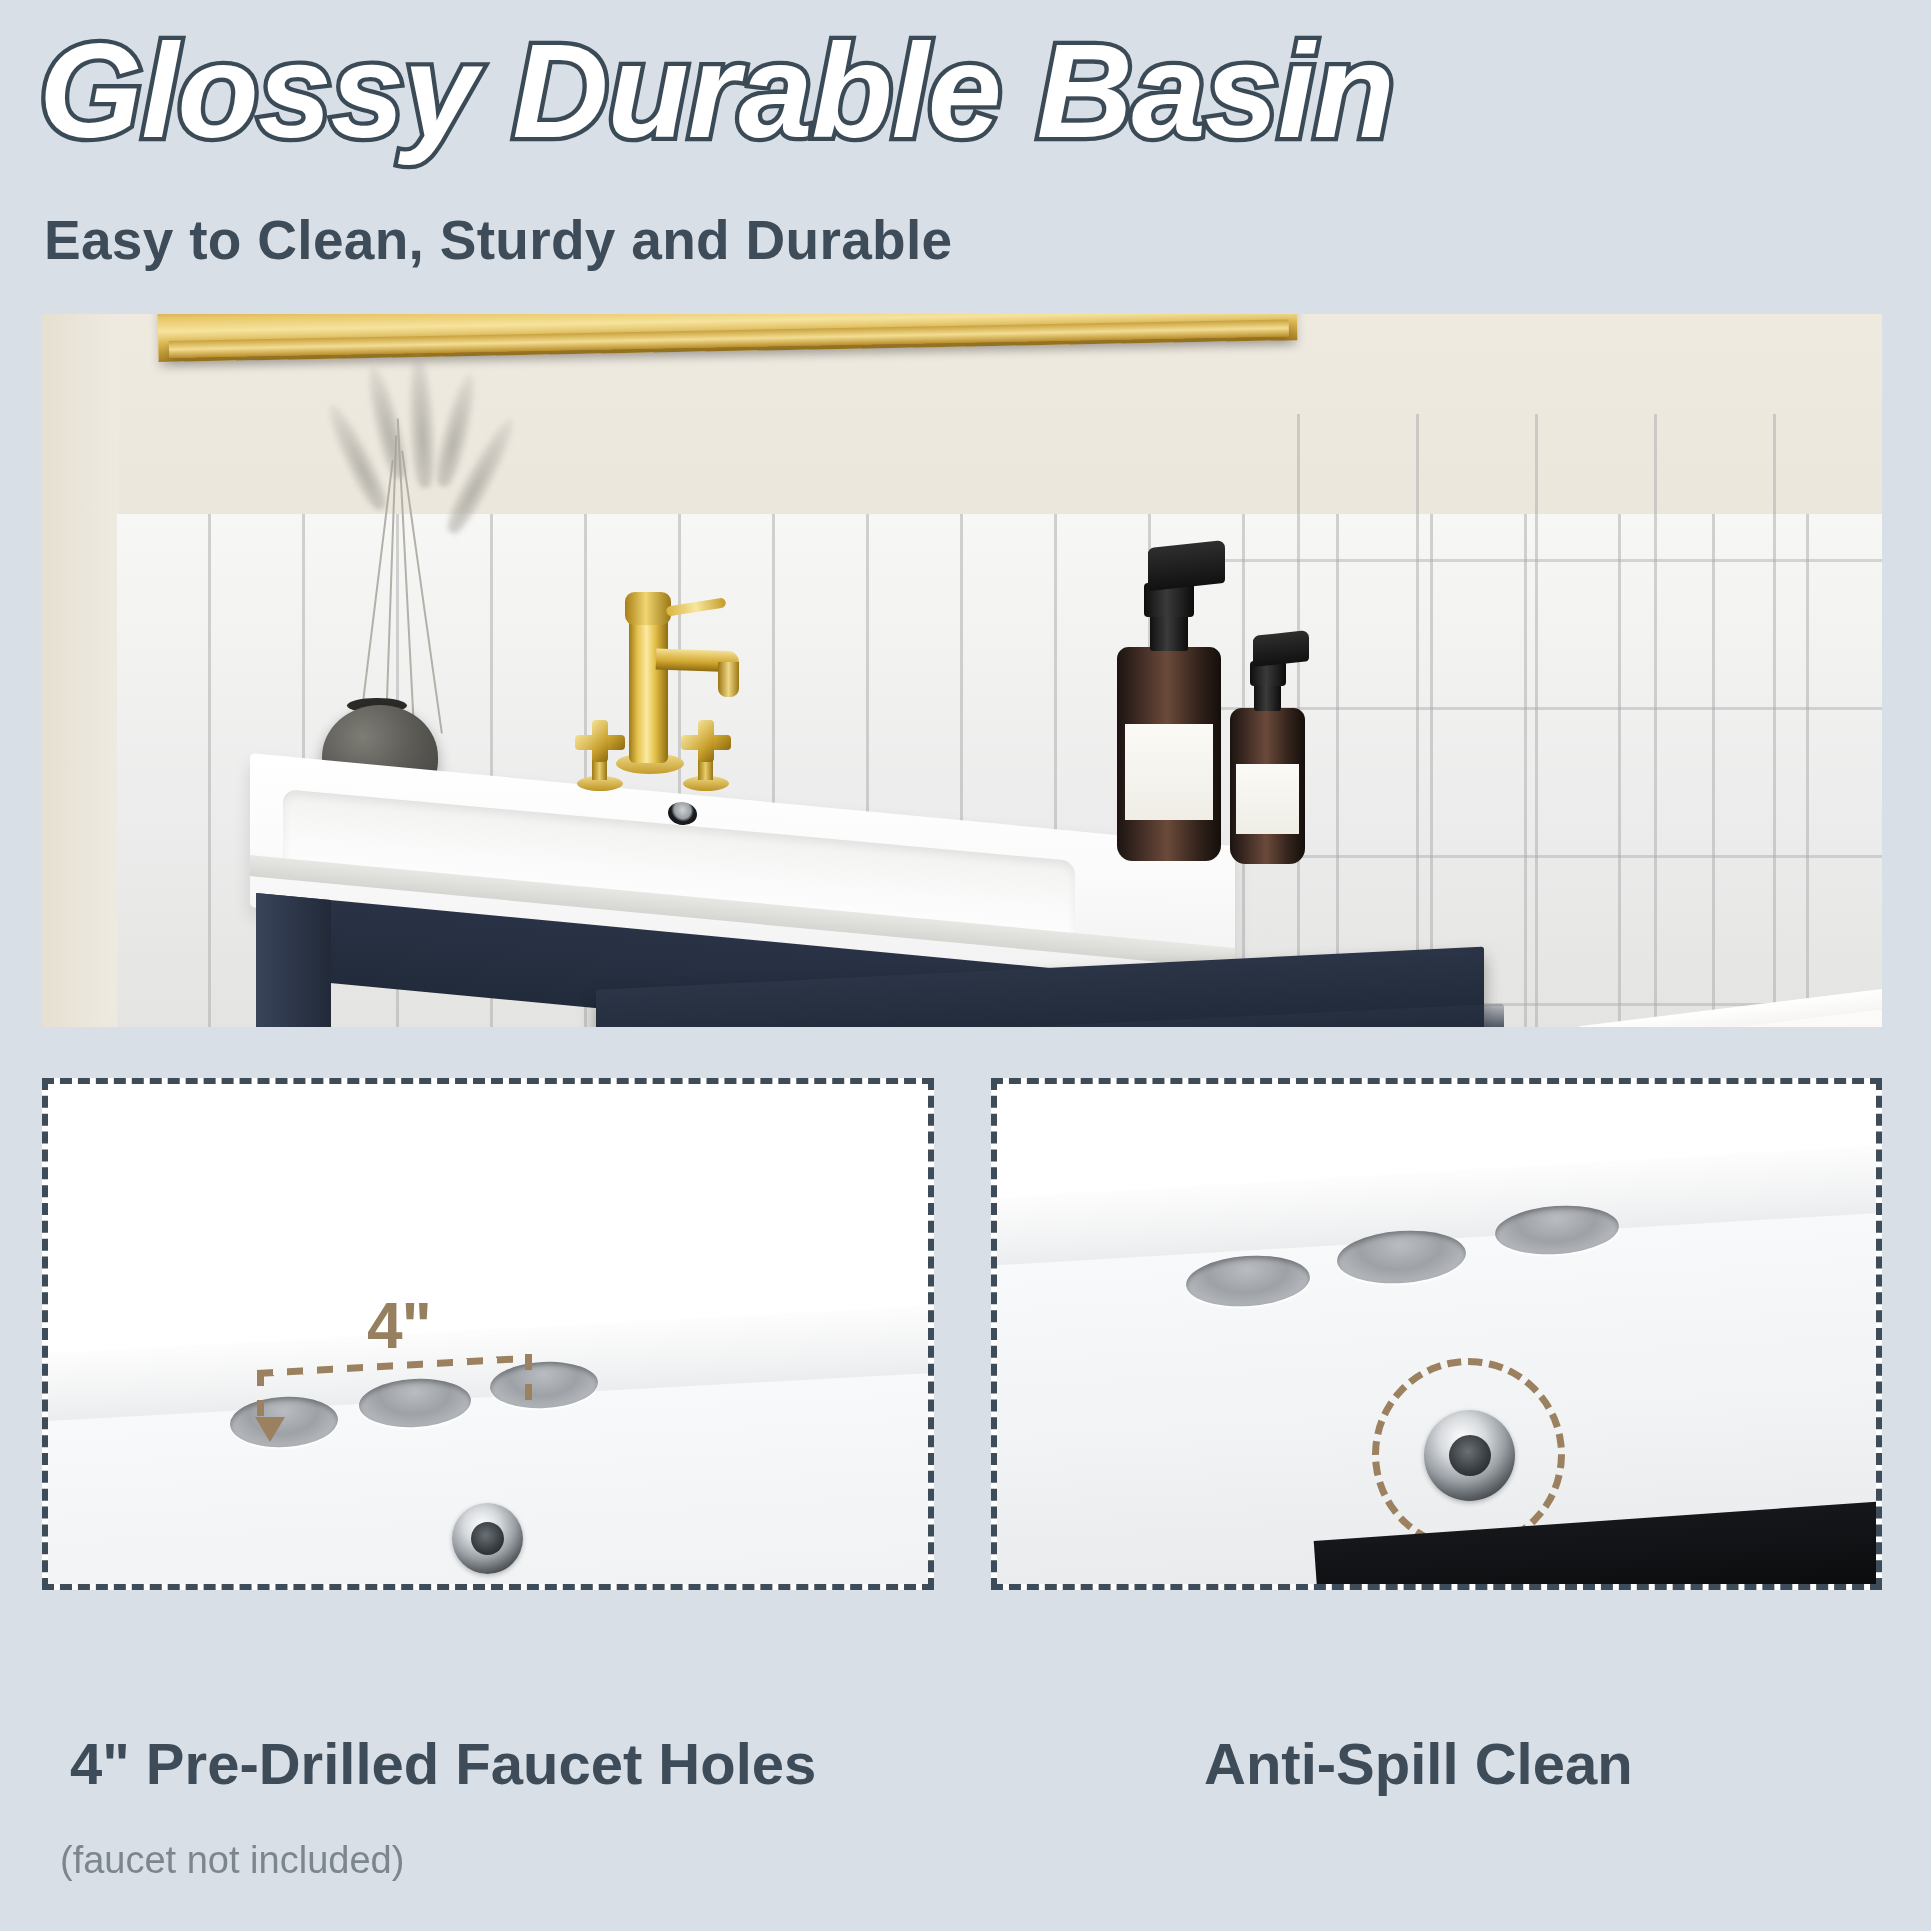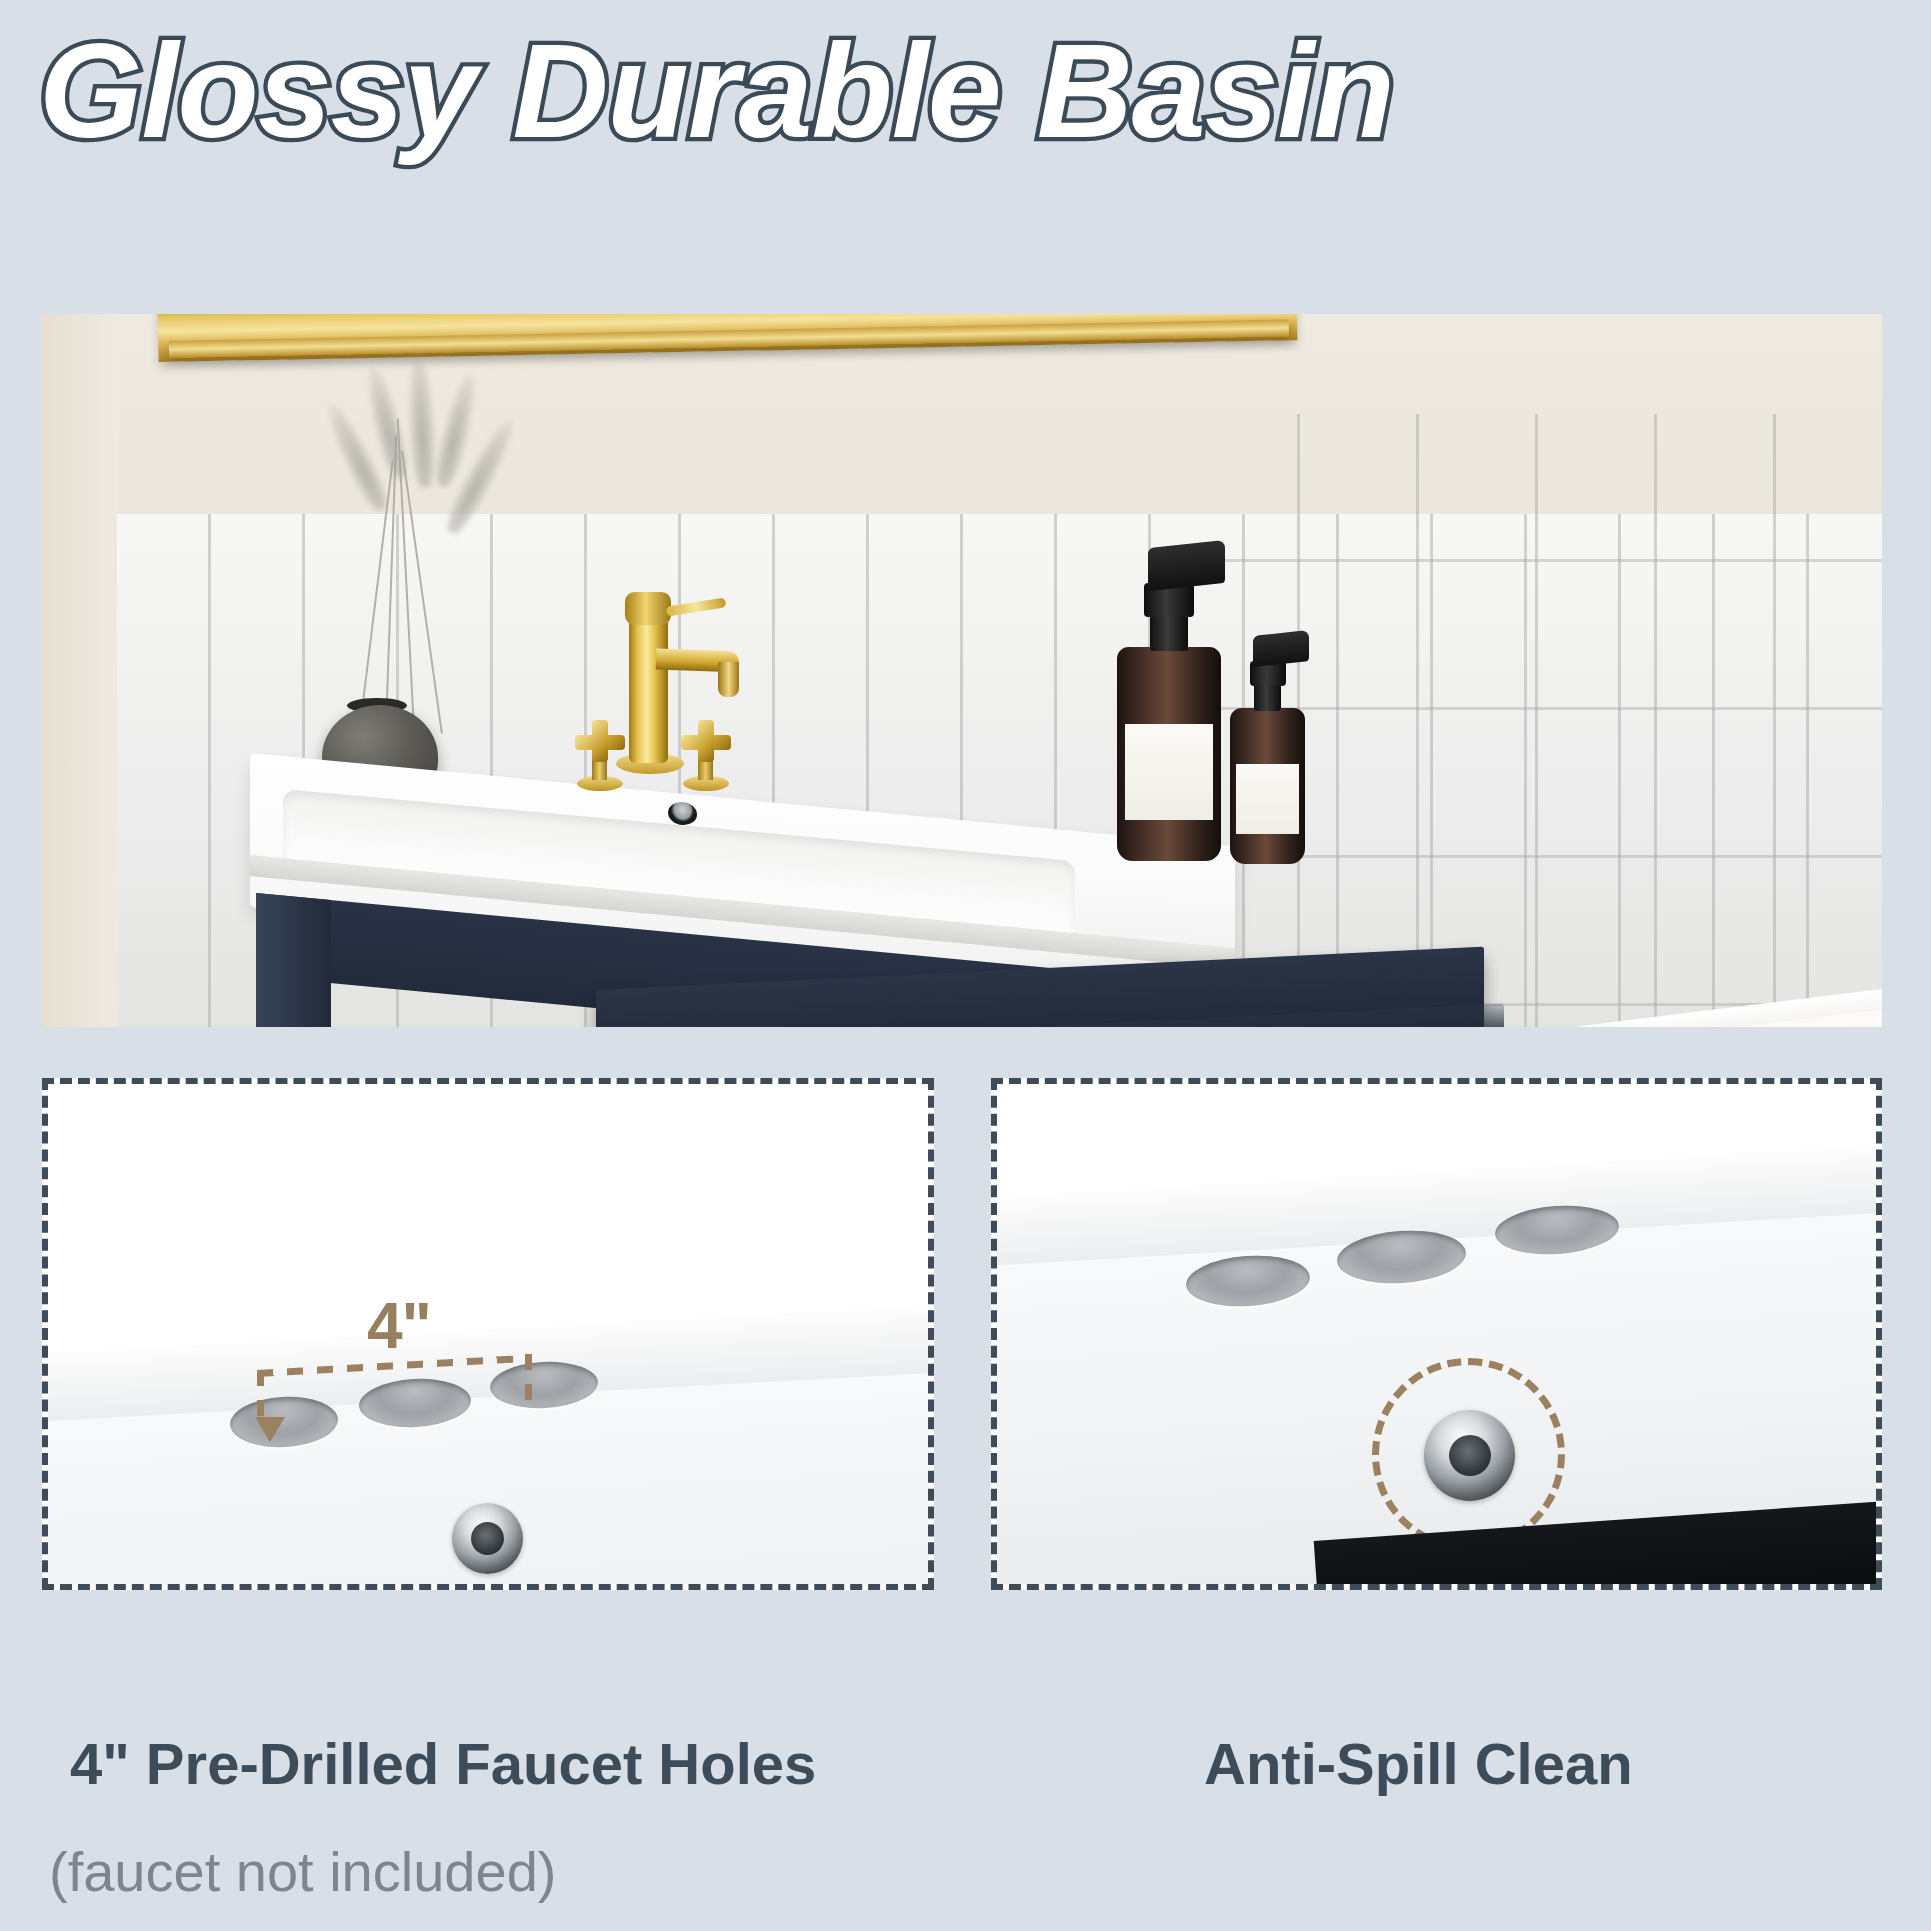--- a/index.html
+++ b/index.html
@@ -368,29 +368,30 @@
 
   
   .caption {
     position:absolute;
     font-size:58px; font-weight:bold; color:#3d4c58;
     white-space:nowrap;
   }
   #caption-left  { left:70px;  top:1730px; }
   #caption-right { left:1204px; top:1730px; }
   #note-left {
-    position:absolute; left:49px; top:1839px;
-    font-size:56px; color:#7d868e; white-space:nowrap;
+    position:absolute; left:60px; top:1839px;
+    font-size:38px; color:#7d868e; white-space:nowrap;
   }
 </style>
 </head>
 <body>
 
 <div id="header">
   <div id="title">Glossy Durable Basin</div>
+  <div id="subtitle">Easy to Clean, Sturdy and Durable</div>
 </div>
 
 <div id="hero">
 
   <div class="wall-upper"></div>
   <div class="wall-left-strip"></div>
   <div class="tile-field"></div>
   <div class="tile-lines"></div>
   <div class="tile-lines right"></div>
 

